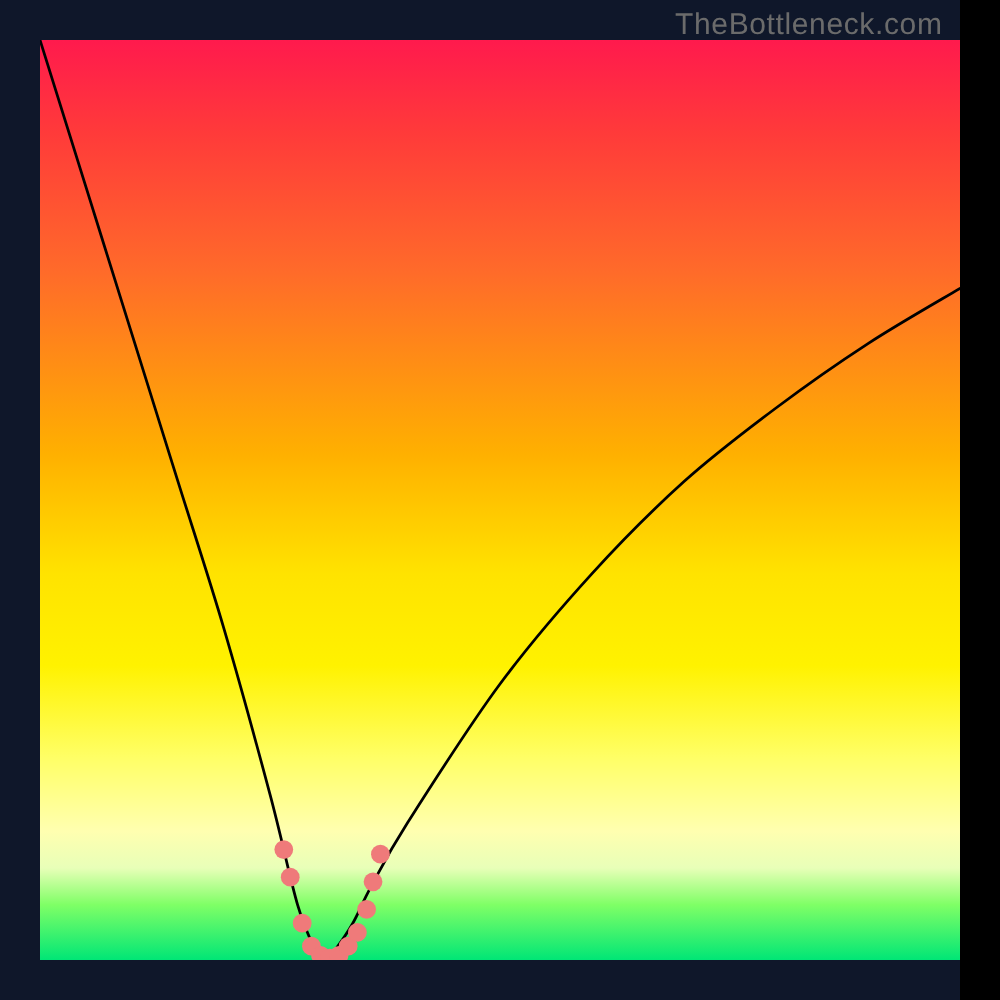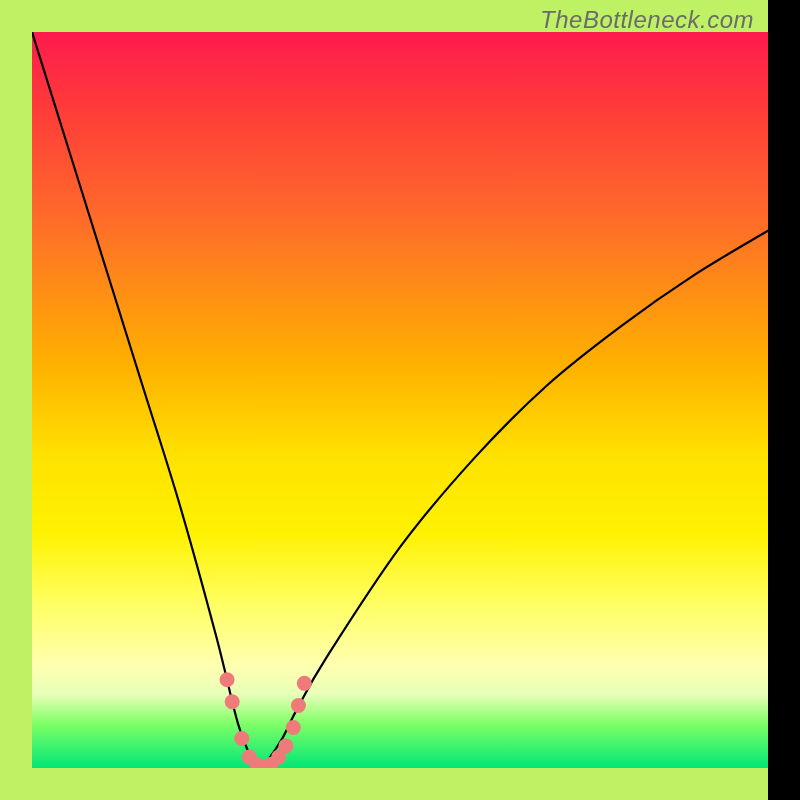--- a/index.html
+++ b/index.html
@@ -1,22 +1,21 @@
 <!DOCTYPE html>
 <html><head>
 <meta charset="utf-8">
 <style>
   * { margin: 0; padding: 0; box-sizing: border-box; }
   html, body { width: 800px; height: 800px; overflow: hidden; background: #000; }
   .frame {
     position: relative;
     width: 768px;
     height: 800px;
-    background: #bef264;
-    font-style: italic;
+    background: #0f172a;
   }
   .plot {
     position: absolute;
     left: 32px;
     top: 32px;
     width: 736px;
     height: 736px;
     background: linear-gradient(to bottom,
       #ff1a4d 0%,
       #ff3a3a 10%,

